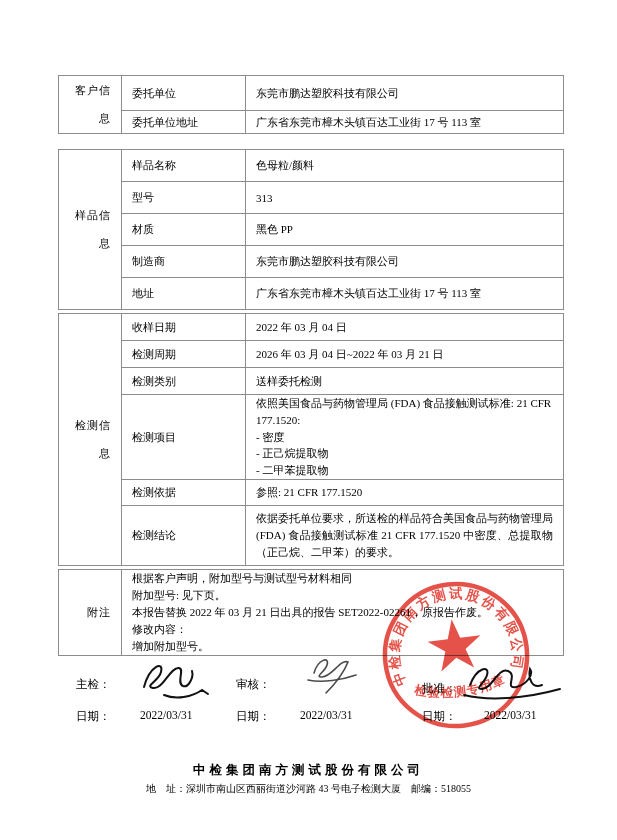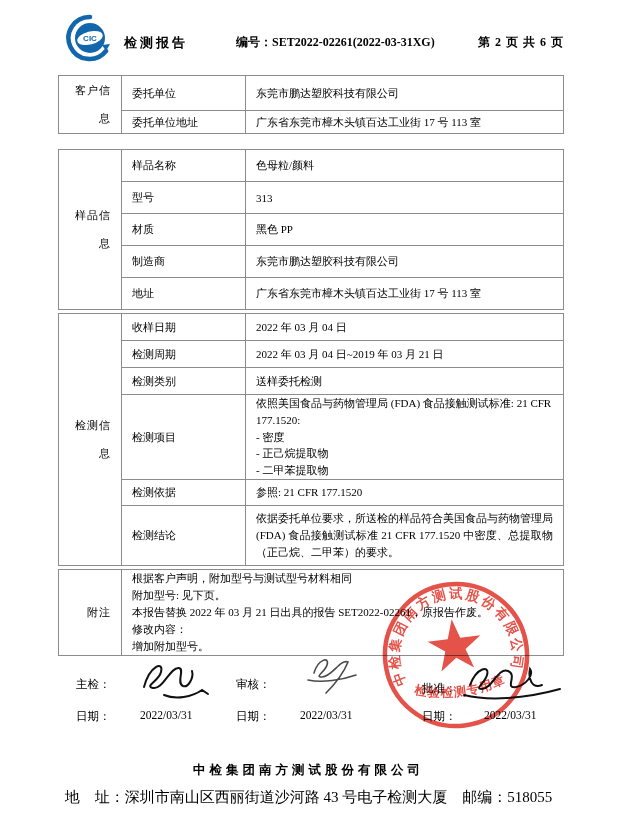--- a/index.html
+++ b/index.html
@@ -26,40 +26,28 @@
   .sig-label{position:absolute;font-weight:normal;}
   .sig-svg{position:absolute;}
   .date-label{position:absolute;top:52px;}
   .date-val{position:absolute;top:52px;font-size:11.5px;}
   
   .stamp{position:absolute;left:370px;top:575px;width:172px;height:166px;opacity:.87;
          pointer-events:none;mix-blend-mode:multiply;}
   
   .footer{position:absolute;left:0;top:760px;width:617px;text-align:center;}
   .ft-company{font-size:12.5px;font-weight:bold;letter-spacing:4px;line-height:20px;}
-  .ft-line{font-size:15px;line-height:18px;margin-top:8px;}
+  .ft-line{font-size:10px;line-height:18px;}
   .ft-link{color:#0000cc;text-decoration:underline;}
 </style>
 </head>
 <body>
 
 <div class="page">
 
-  <div class="header">
-    <svg class="logo" viewBox="0 0 64 48">
-      <path d="M30 3 a21 21 0 1 0 16 34" stroke="#1266ab" stroke-width="4.5" fill="none" stroke-linecap="round"></path>
-      <path d="M46 37 l4 -7 l-8 1 z" fill="#1266ab"></path>
-      <circle cx="30" cy="24" r="15" fill="#1266ab"></circle>
-      <ellipse cx="30" cy="24" rx="13" ry="6.5" fill="#ffffff" transform="rotate(-14 30 24)"></ellipse>
-      <text x="30" y="27" text-anchor="middle" font-size="8" font-weight="bold" fill="#1266ab" font-family="Liberation Sans, sans-serif">CIC</text>
-    </svg>
-    <div class="hd-title">检测报告</div>
-    <div class="hd-no"><span>编号：</span><span>SET2022-02261(2022-03-31XG)</span></div>
-    <div class="hd-page">第 2 页 共 6 页</div>
-  </div>
 
   <table class="sec" style="top:75px;">
     <tbody>
         <tr style="height:35px;">
       <td class="col-title" rowspan="2">客户信息</td>
       <td class="col-label">委托单位</td>
       <td class="col-value">东莞市鹏达塑胶科技有限公司</td>
     </tr>
     <tr style="height:23px;">
       <td class="col-label">委托单位地址</td>
@@ -96,21 +84,21 @@
 
   <table class="sec" style="top:313px;">
     <tbody>
         <tr style="height:27px;">
       <td class="col-title" rowspan="6">检测信息</td>
       <td class="col-label">收样日期</td>
       <td class="col-value">2022 年 03 月 04 日</td>
     </tr>
     <tr style="height:27px;">
       <td class="col-label">检测周期</td>
-      <td class="col-value">2022 年 03 月 04 日~2019 年 03 月 21 日</td>
+      <td class="col-value">2026 年 03 月 04 日~2022 年 03 月 21 日</td>
     </tr>
     <tr style="height:27px;">
       <td class="col-label">检测类别</td>
       <td class="col-value">送样委托检测</td>
     </tr>
     <tr style="height:85px;">
       <td class="col-label">检测项目</td>
       <td class="col-value s3-items">
         <div>依照美国食品与药物管理局 (FDA) 食品接触测试标准: 21 CFR</div>
         <div>177.1520:</div>

